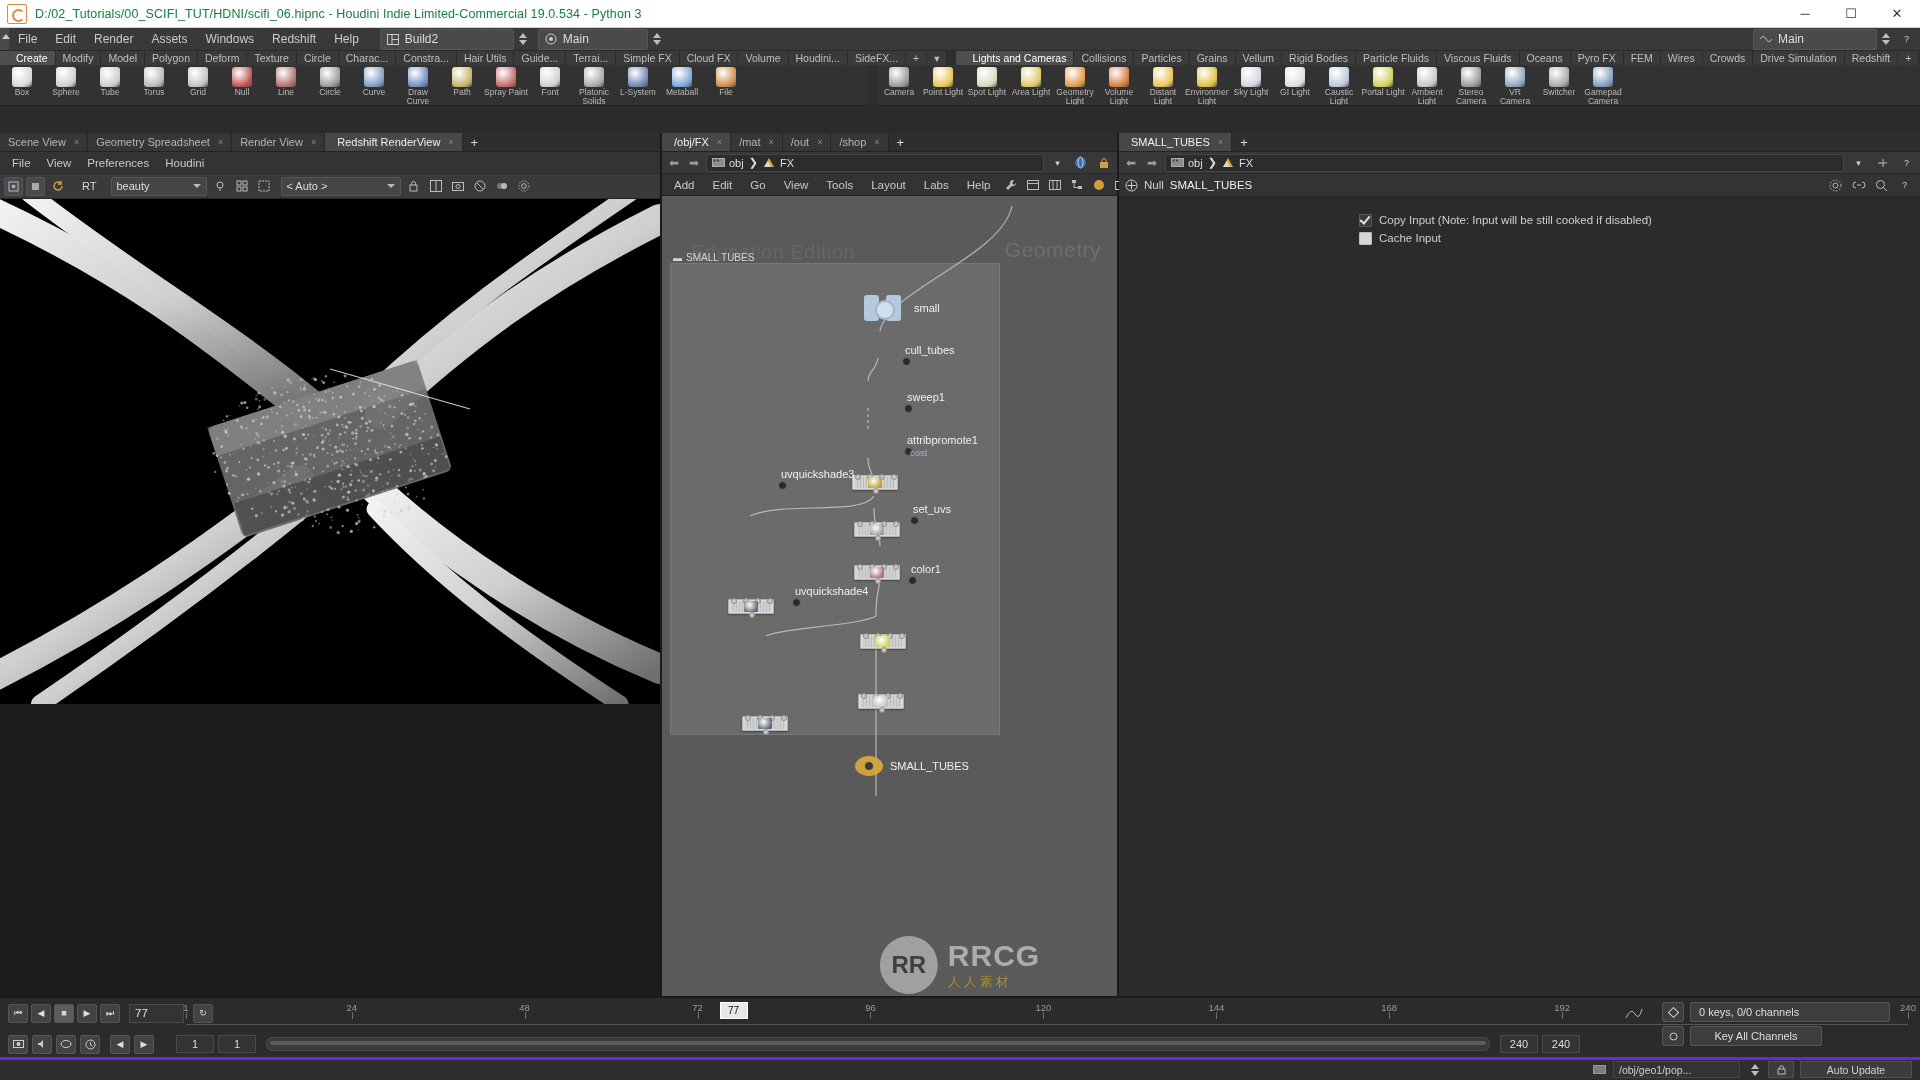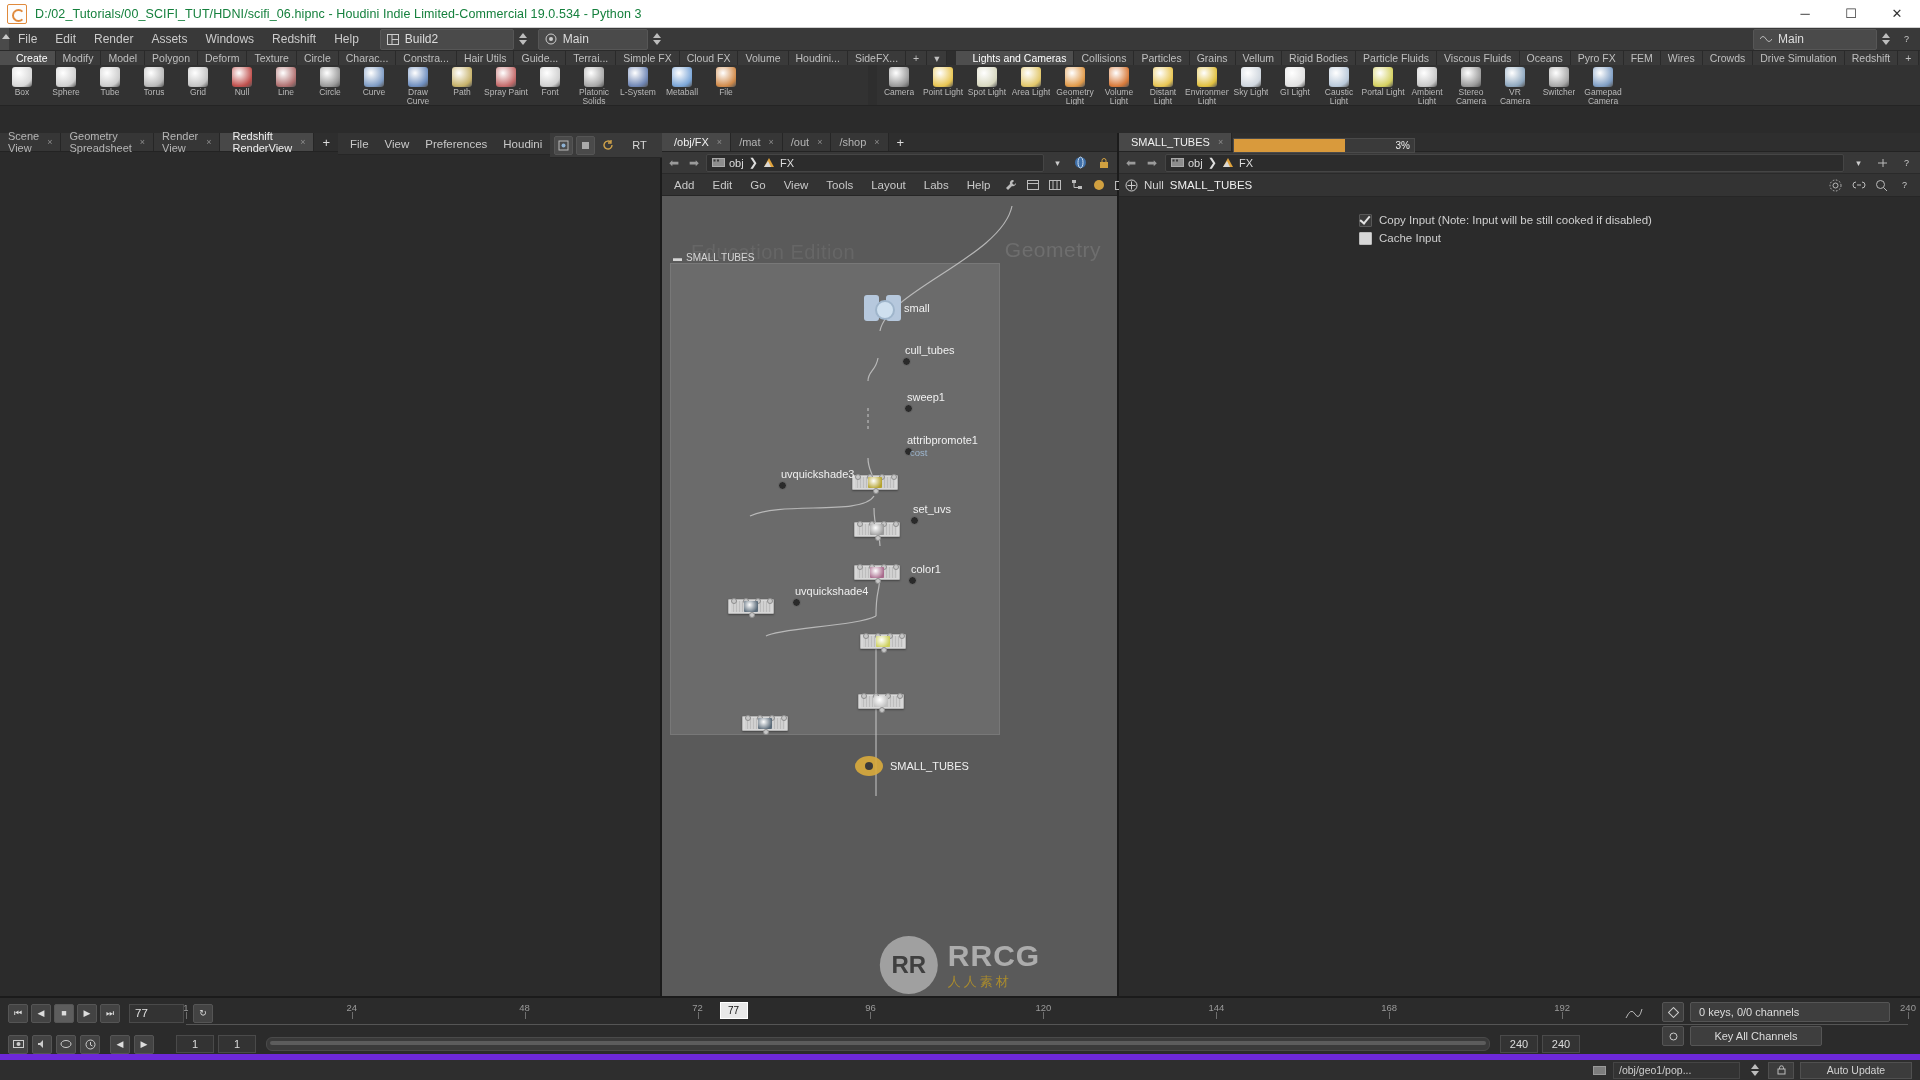--- a/index.html
+++ b/index.html
@@ -59,21 +59,21 @@
   
   .panetabs{height:18px;background:#2e2e2e;display:flex;align-items:stretch;border-bottom:1px solid #232323;}
   .panetab{display:flex;align-items:center;padding:0 8px;font-size:11px;color:#b5b5b5;
         background:#363636;border-right:1px solid #262626;}
   .panetab.active{background:#484848;color:#f0f0f0;padding-left:12px;}
   .panetab .x{margin-left:8px;font-size:9px;color:#8d8d8d;}
   .panetab.plus{padding:0 8px;color:#ddd;font-size:13px;background:#2e2e2e;border:none;}
 
   
   .body{position:absolute;top:133px;left:0;right:0;bottom:0;display:flex;}
-  .col-left{width:660px;display:flex;flex-direction:row;border-right:2px solid #1b1b1b;}
+  .col-left{width:660px;display:flex;flex-direction:column;border-right:2px solid #1b1b1b;}
   .col-mid{width:455px;display:flex;flex-direction:column;border-right:2px solid #1b1b1b;}
   .col-right{flex:1;display:flex;flex-direction:column;}
 
   
   .rv-menu{height:21px;background:#333;display:flex;align-items:center;padding-left:4px;
            border-bottom:1px solid #262626;}
   .rv-menu .mi{padding:0 8px;font-size:11.5px;color:#c9c9c9;}
   .rv-tool{height:24px;background:#3a3a3a;display:flex;align-items:center;padding:0 4px;gap:3px;
            border-bottom:1px solid #272727;}
   .tbtn{width:17px;height:17px;background:#4a4a4a;border:1px solid #555;border-radius:2px;
@@ -121,21 +121,21 @@
   .node .sub{position:absolute;left:56px;top:15px;font-size:9.5px;color:#9db6cf;}
   .node .dot{position:absolute;left:50px;top:15px;width:7px;height:7px;border-radius:50%;
       background:#2a2a2a;border:1px solid #6e6e6e;}
   .pin{position:absolute;width:4px;height:4px;border-radius:50%;background:#c7c7c7;border:1px solid #8d8d8d;}
 
   .merge{position:absolute;display:flex;align-items:center;}
   .merge .glyph{width:38px;height:26px;position:relative;}
   .merge .glyph span{position:absolute;width:15px;height:15px;border-radius:3px;background:#b6c8dd;}
   .merge .glyph i{position:absolute;left:11px;top:5px;width:16px;height:16px;border-radius:50%;
         background:#cfe0ef;border:2px solid #9fb5cb;}
-  .merge .lbl{margin-left:2px;font-size:11px;color:#f0f0f0;}
+  .merge .lbl{margin-left:12px;font-size:11px;color:#f0f0f0;}
 
   .nullnode{position:absolute;display:flex;align-items:center;}
   .nullnode .glyph{width:30px;height:24px;position:relative;}
   .nullnode .lbl{margin-left:6px;font-size:11px;color:#f0f0f0;}
   .pbar{height:21px;background:#383838;display:flex;align-items:center;padding:0 4px;gap:5px;
         border-bottom:1px solid #2a2a2a;}
   .pnodebar{height:22px;background:#333;display:flex;align-items:center;padding:0 6px;gap:6px;
         border-bottom:1px solid #262626;}
   .pnodebar .tag{font-size:11.5px;color:#d2d2d2;}
   .pnodebar .nodename{font-size:11.5px;color:#efefef;}
@@ -163,21 +163,21 @@
       color:#111;font-size:10px;display:flex;align-items:center;justify-content:center;transform:translateX(-50%);}
   .tl-row2{position:absolute;left:0;right:0;top:34px;height:24px;display:flex;align-items:center;gap:4px;padding-left:8px;}
   .rangefield{width:36px;height:16px;background:#333;border:1px solid #4a4a4a;color:#ddd;font-size:11px;
       display:flex;align-items:center;justify-content:center;}
   .slider{flex:1;height:12px;background:#3a3a3a;border:1px solid #4a4a4a;margin:0 6px;position:relative;border-radius:6px;}
   .slider::after{content:"";position:absolute;left:3px;right:3px;top:3px;height:4px;background:#5c5c5c;border-radius:2px;}
   .tl-right{position:absolute;right:0;top:0;width:300px;height:82px;}
   .keybtn{position:absolute;height:18px;background:#3e3e3e;border:1px solid #555;border-radius:2px;
       display:flex;align-items:center;justify-content:center;font-size:11px;color:#ddd;}
   .statusbar{position:absolute;left:0;right:0;bottom:0;height:20px;background:#2e2e2e;display:flex;
-      align-items:center;border-top:6px solid #6d28d9;}
+      align-items:flex-start;border-top:3px solid #6d28d9;}
 
   .wm{position:absolute;left:50%;bottom:86px;transform:translateX(-50%);display:flex;align-items:center;
       gap:10px;opacity:.55;pointer-events:none;}
   .wm .circle{width:58px;height:58px;border-radius:50%;background:#dadada;display:flex;align-items:center;
       justify-content:center;color:#2a2a2a;font-weight:bold;font-size:24px;}
   .wm .t1{font-size:30px;font-weight:bold;color:#efefef;letter-spacing:1px;}
   .wm .t2{font-size:13px;color:#eab308;letter-spacing:3px;}
 </style>
 </head>
 <body>

